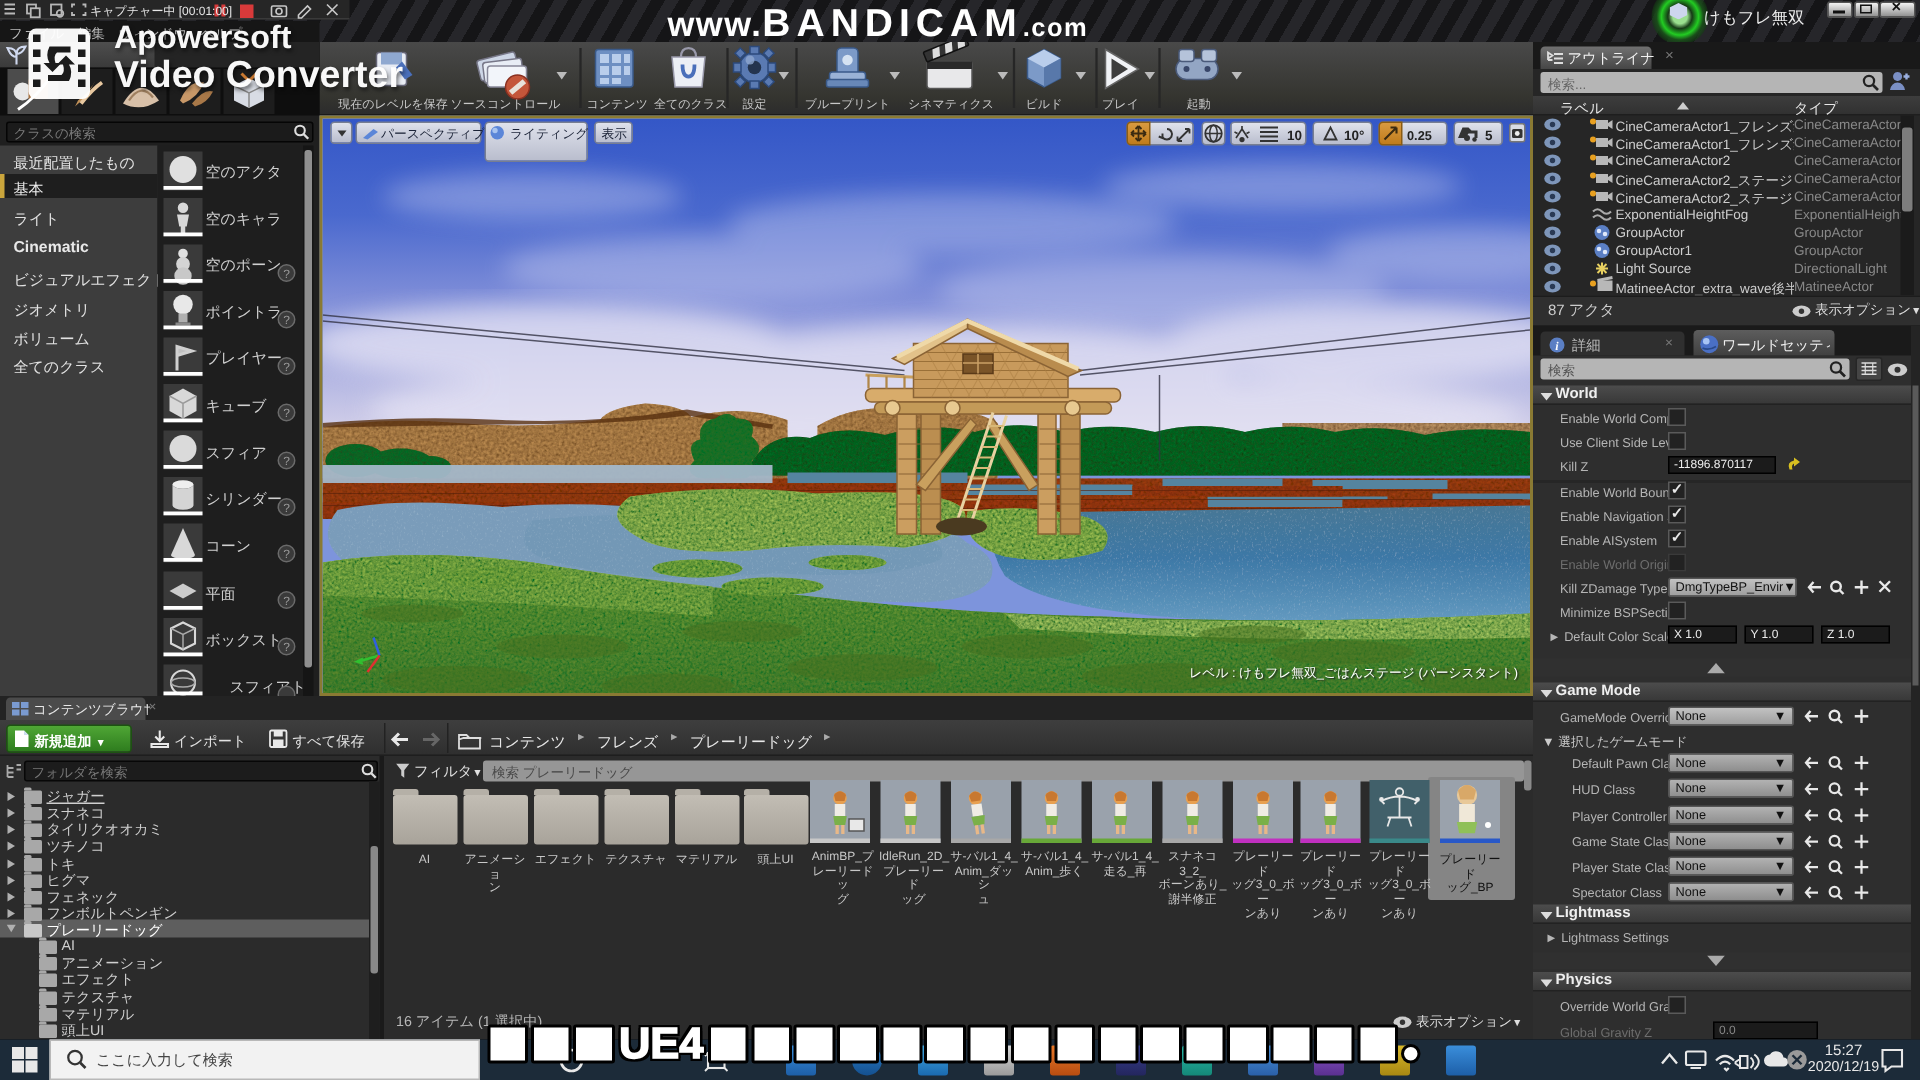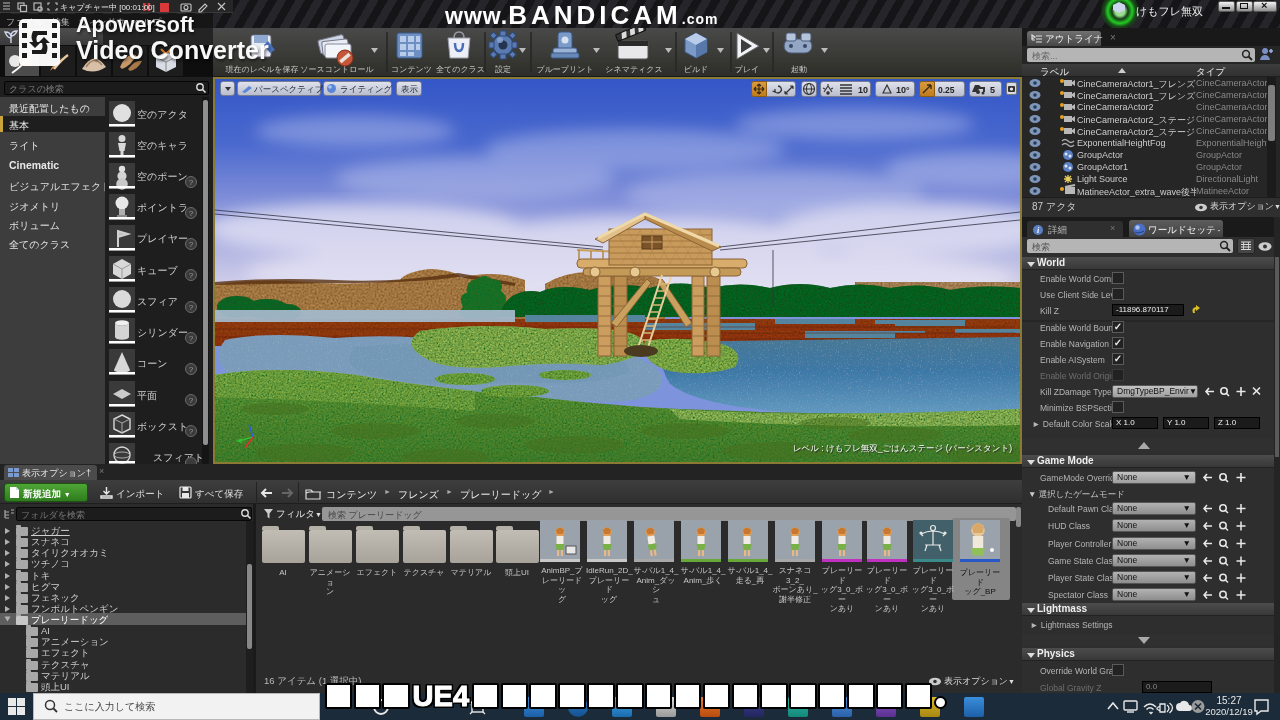--- a/index.html
+++ b/index.html
@@ -6,21 +6,21 @@
 html,body{width:1280px;height:720px;overflow:hidden;background:#000;font-family:"Liberation Sans",sans-serif;}
 #stage{position:absolute;left:0;top:0;width:1280px;height:720px;overflow:hidden;}
 .abs{position:absolute;}
 .txt{white-space:nowrap;}
 </style>
 </head>
 <body>
 <div id="stage">
 
 <div class="abs" id="banner" style="left:0;top:0;width:1280px;height:28px;background:repeating-linear-gradient(120deg,#26262a 0 8px,#151517 8px 16px);"></div>
-<div class="abs txt" style="left:445px;top:0px;color:#fff;font-weight:bold;font-size:23px;letter-spacing:1px;">www.<span style="font-size:26px;letter-spacing:4px;">BANDICAM</span><span style="font-size:14px;letter-spacing:1px;">.com</span></div>
+<div class="abs txt" style="left:445px;top:0px;color:#fff;font-weight:bold;font-size:23px;letter-spacing:1px;">www.<span style="font-size:26px;letter-spacing:4px;">BANDICAM</span><span style="font-size:17px;letter-spacing:1px;">.com</span></div>
 
 <div class="abs" style="left:1101px;top:-8px;width:38px;height:38px;border-radius:50%;background:radial-gradient(circle,#9adf8f 0 18%,#163a16 30%,#2c2 46%,#1a4d1a 58%,rgba(20,60,20,.55) 70%,rgba(0,0,0,0) 78%);"></div>
 <div class="abs" style="left:1113px;top:2px;width:12px;height:11px;background:#cdd6ee;clip-path:polygon(50% 0,100% 28%,100% 72%,50% 100%,0 72%,0 28%);"></div>
 <div class="abs txt" style="left:1136px;top:4px;color:#eee;font-size:11px;">けもフレ無双</div>
 
 <div class="abs" style="left:1218px;top:1px;width:17px;height:11px;background:linear-gradient(#f2f2f2,#8f8f8f);border-radius:2px;border:1px solid #555;"></div>
 <div class="abs" style="left:1222px;top:7px;width:8px;height:2px;background:#111;"></div>
 <div class="abs" style="left:1236px;top:1px;width:17px;height:11px;background:linear-gradient(#f2f2f2,#8f8f8f);border-radius:2px;border:1px solid #555;"></div>
 <div class="abs" style="left:1240px;top:3px;width:8px;height:6px;border:1.5px solid #111;"></div>
 <div class="abs" style="left:1253px;top:1px;width:24px;height:11px;background:linear-gradient(#f2f2f2,#8f8f8f);border-radius:2px;border:1px solid #555;"></div>
@@ -509,21 +509,21 @@
   <path d="M38 358 L30 369" stroke="#e03030"></path>
  </g>
 </svg>
 
 <div class="abs" style="left:5px;top:2px;width:15px;height:15px;background:linear-gradient(#dfe2ec,#b9bdcd);border:1px solid #777e92;border-radius:3px;"></div>
 <div class="abs" style="left:9.5px;top:8px;width:0;height:0;border-left:3.5px solid transparent;border-right:3.5px solid transparent;border-top:4.5px solid #333;"></div>
 <div class="abs txt" style="left:22px;top:2px;width:84px;height:15px;background:linear-gradient(#dfe2ec,#b9bdcd);border:1px solid #777e92;border-radius:3px;font-size:8.5px;color:#1a2236;padding:2px 0 0 16px;">パースペクティブ</div>
 <svg width="12" height="9" style="position:absolute;left:26px;top:6px;">
         <path d="M1 7 L8 1 L11 3 L4 8 Z" fill="#5b86d8"></path>
       </svg>
-<div class="abs txt" style="left:108px;top:2px;width:69px;height:15px;background:linear-gradient(#dfe2ec,#b9bdcd);border:1px solid #777e92;border-radius:3px;font-size:8.5px;color:#1a2236;padding:2px 0 0 16px;">ライティング</div>
+<div class="abs txt" style="left:108px;top:2px;width:69px;height:27px;background:linear-gradient(#dfe2ec,#b9bdcd);border:1px solid #777e92;border-radius:3px;font-size:8.5px;color:#1a2236;padding:2px 0 0 16px;">ライティング</div>
 <svg width="11" height="11" style="position:absolute;left:111px;top:4px;">
         <circle cx="5.5" cy="5.5" r="4.5" fill="#5b86d8"></circle>
         <circle cx="4" cy="4" r="1.8" fill="#a8c4f0"></circle>
       </svg>
 <div class="abs txt" style="left:181px;top:2px;width:26px;height:15px;background:linear-gradient(#dfe2ec,#b9bdcd);border:1px solid #777e92;border-radius:3px;font-size:8.5px;color:#1a2236;padding:2px 0 0 4px;">表示</div>
 
 <div class="abs" style="left:536px;top:2px;width:45px;height:16px;background:linear-gradient(#dfe2ec,#b9bdcd);border:1px solid #777e92;border-radius:3px;"></div>
 <div class="abs" style="left:536px;top:2px;width:16px;height:16px;background:linear-gradient(#d89a40,#c07c1c);border:1px solid #8a5c14;border-radius:3px 0 0 3px;"></div>
 <svg width="45" height="16" style="position:absolute;left:536px;top:2px;">
  <g stroke="#3a2a10" stroke-width="1.2" fill="none">
@@ -893,21 +893,21 @@
  <div class="abs" style="left:0;top:0;width:1022px;height:16px;background:#232323;"></div>
  <div class="abs" style="left:4px;top:1px;width:93px;height:15px;background:#4b4b4b;border-radius:3px 3px 0 0;"></div>
  <svg width="12" height="10" style="position:absolute;left:8px;top:4px;">
         <g fill="#7a9ad0">
           <rect x="0" y="0" width="5" height="4"></rect>
           <rect x="6" y="0" width="5" height="4"></rect>
           <rect x="0" y="5" width="5" height="4"></rect>
           <rect x="6" y="5" width="5" height="4"></rect>
         </g>
       </svg>
- <div class="abs txt" style="left:22px;top:3px;font-size:9px;color:#e8e8e8;">表示オプション†</div>
+ <div class="abs txt" style="left:22px;top:3px;font-size:9px;color:#e8e8e8;">コンテンツブラウ†</div>
  <div class="abs txt" style="left:99px;top:2px;font-size:9px;color:#777;">×</div>
 
  <div class="abs" style="left:0;top:16px;width:1022px;height:24px;background:linear-gradient(#3e3e3e,#2f2f2f);border-bottom:1px solid #1e1e1e;"></div>
  <div class="abs" style="left:4px;top:19px;width:84px;height:19px;background:linear-gradient(#4fa635,#2e7c1e);border:1px solid #1d5212;border-radius:3px;"></div>
  <svg width="11" height="13" style="position:absolute;left:9px;top:22px;">
         <path d="M1 1 h6 l3 3 v8 h-9 z" fill="#fff"></path>
         <path d="M7 1 l0 3 3 0" fill="#cde"></path>
       </svg>
  <div class="abs txt" style="left:23px;top:24px;font-size:9.5px;color:#fff;font-weight:bold;">新規追加 <span style="font-size:7px;">▼</span></div>
  <svg width="13" height="13" style="position:absolute;left:100px;top:22px;">

